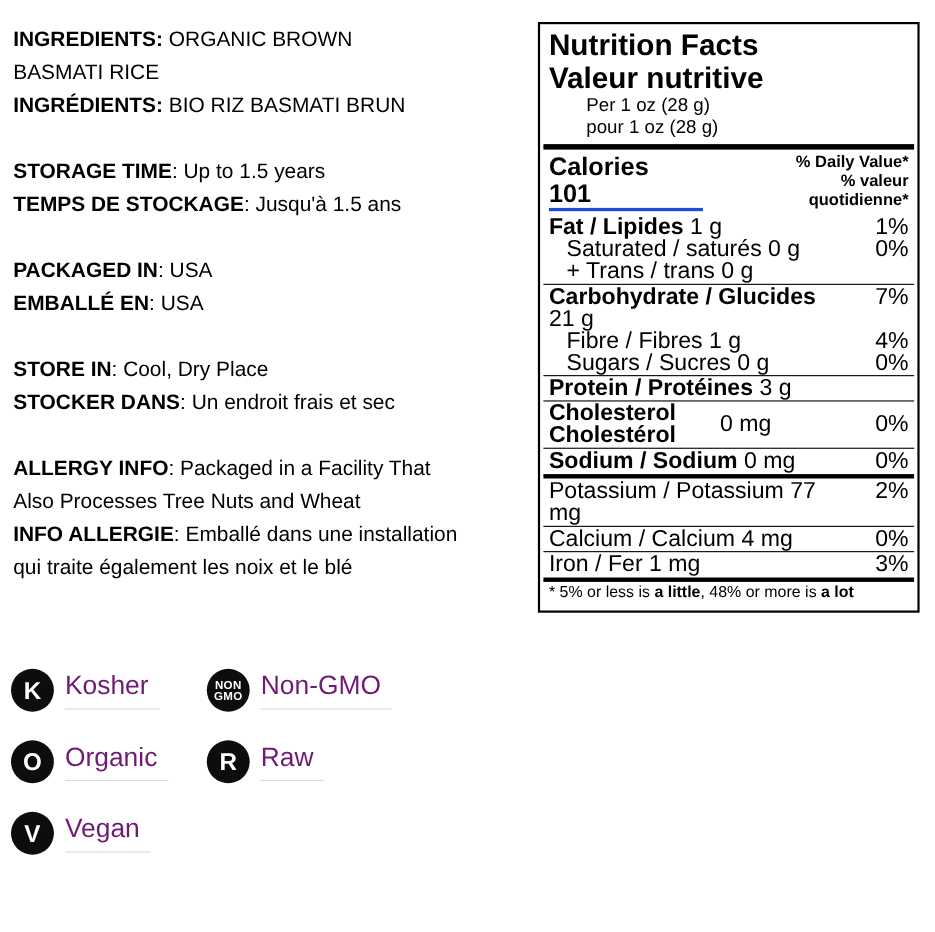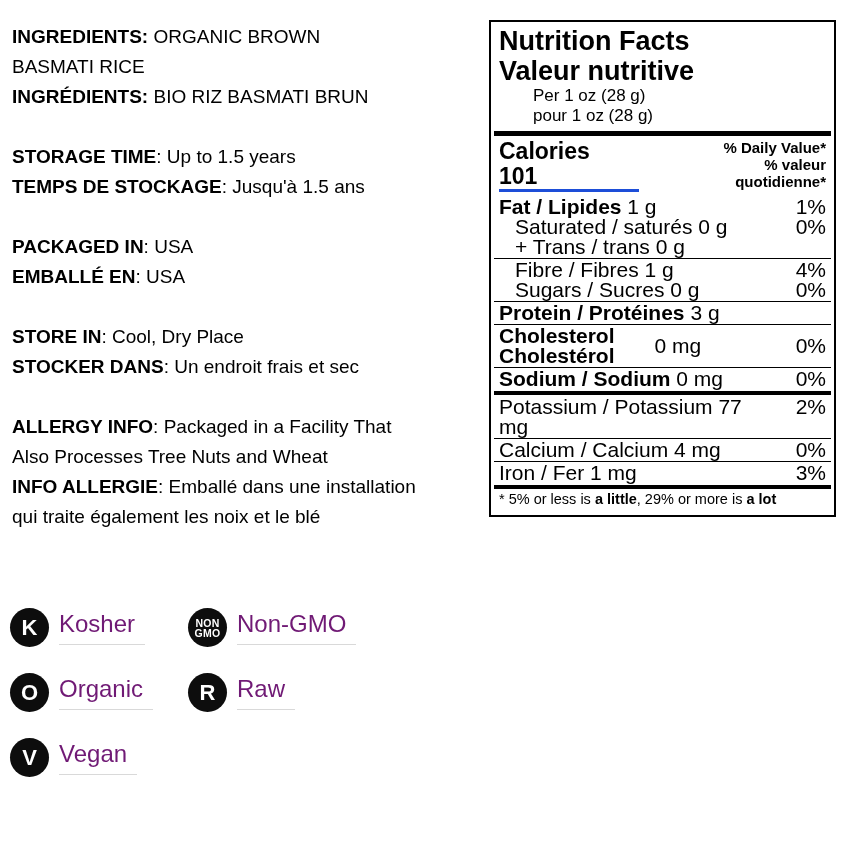--- a/index.html
+++ b/index.html
@@ -99,20 +99,24 @@
   <div class="nrow ind">
     <span class="nname"><span>Saturated / saturés 0 g</span></span>
     <span class="npct">0%</span>
   </div>
   <div class="nrow ind">
     <span class="nname"><span>+ Trans / trans 0 g</span></span>
     <span class="npct"></span>
   </div>
   <div class="hr"></div>
 
+  <div class="nrow">
+    <span class="nname"><b>Carbohydrate / Glucides</b><span> 21 g</span></span>
+    <span class="npct">7%</span>
+  </div>
   <div class="nrow ind">
     <span class="nname"><span>Fibre / Fibres 1 g</span></span>
     <span class="npct">4%</span>
   </div>
   <div class="nrow ind">
     <span class="nname"><span>Sugars / Sucres 0 g</span></span>
     <span class="npct">0%</span>
   </div>
   <div class="hr"></div>
 
@@ -149,21 +153,21 @@
     <span class="npct">0%</span>
   </div>
   <div class="hr"></div>
 
   <div class="nrow">
     <span class="nname"><span>Iron / Fer 1 mg</span></span>
     <span class="npct">3%</span>
   </div>
   <div class="hr-thick"></div>
 
-  <div class="fnote"><span>* 5% or less is </span><b>a little</b><span>, 29% or more is </span><b>a lot</b></div>
+  <div class="fnote"><span>* 5% or less is </span><b>a little</b><span>, 48% or more is </span><b>a lot</b></div>
 </div>
 
 <div class="badges">
   <div class="badge">
     <span class="badge-icon">
         <span class="bi1">K</span>
       </span>
     <span class="badge-label">Kosher</span>
   </div>
   <div class="badge">

